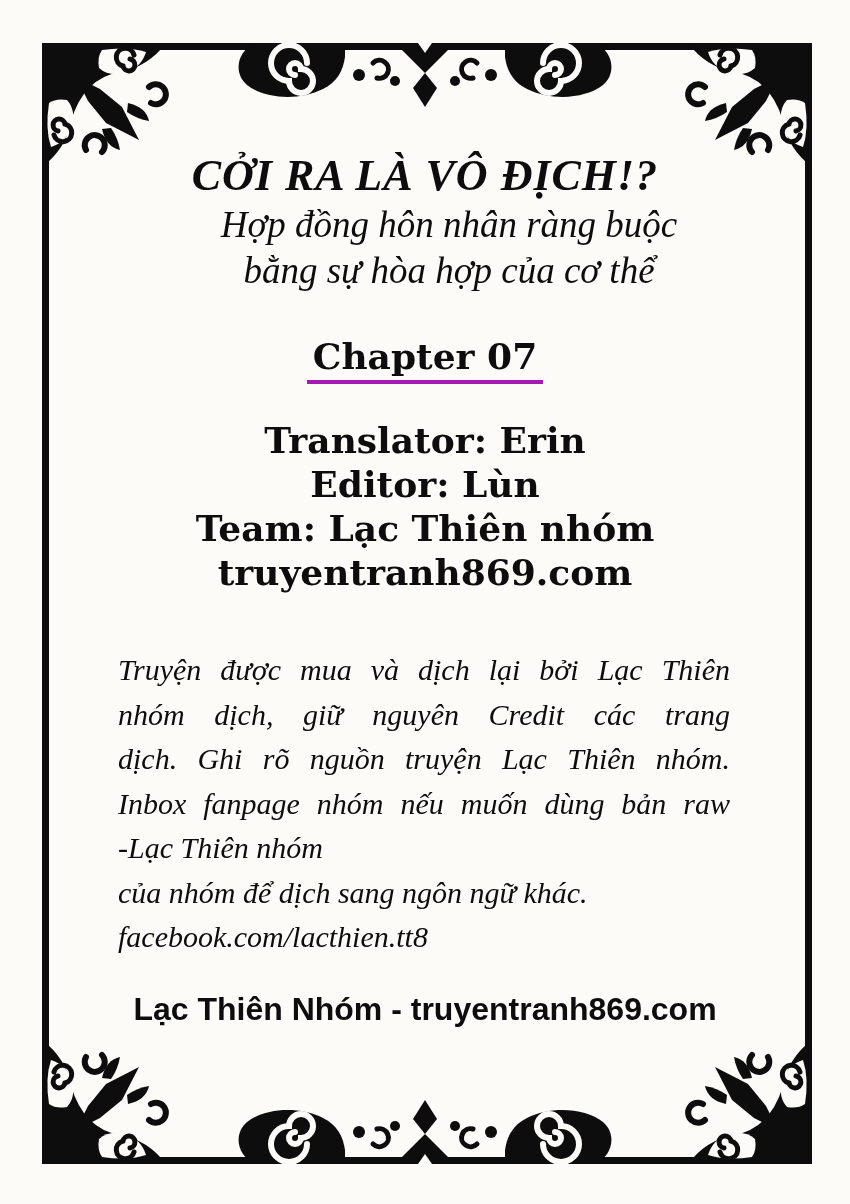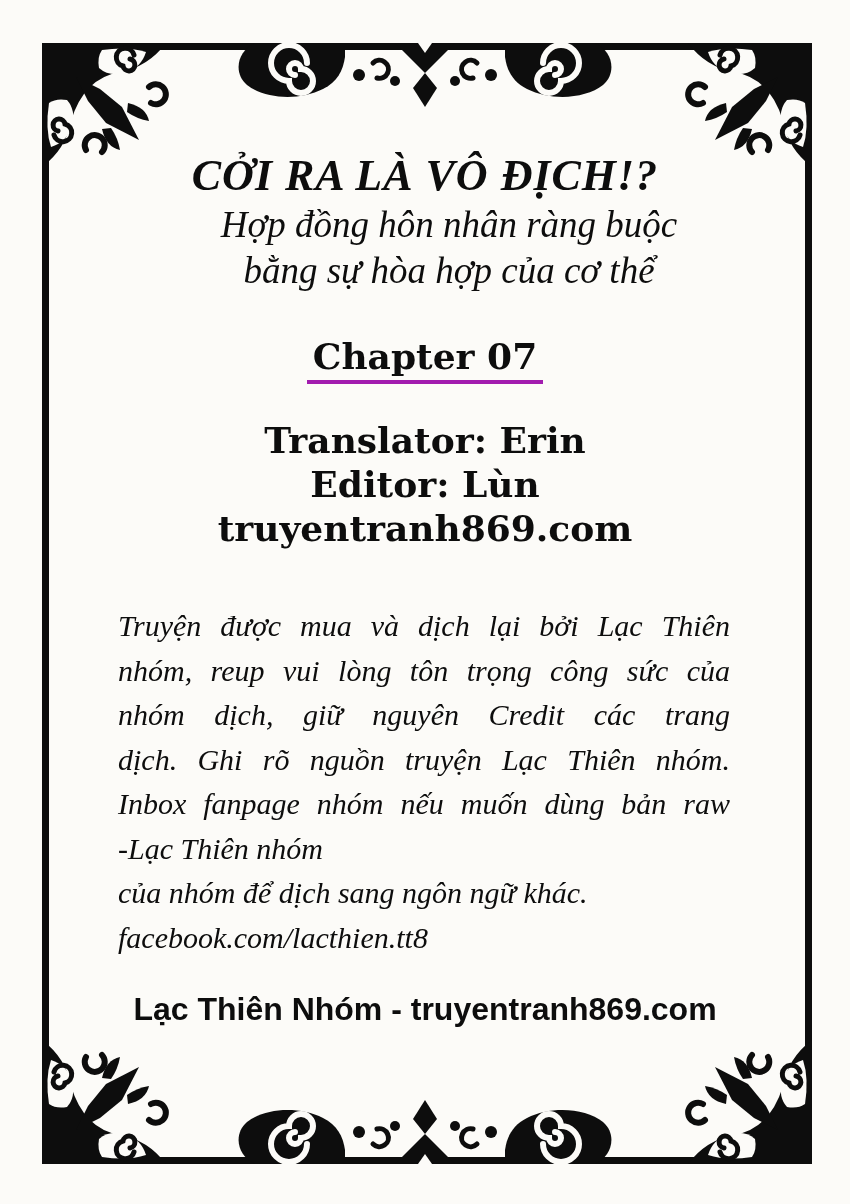--- a/index.html
+++ b/index.html
@@ -137,26 +137,26 @@
     <div class="subtitle">Hợp đồng hôn nhân ràng buộc</div>
     <div class="subtitle">bằng sự hòa hợp của cơ thể</div>
 
     <div class="chapter-wrap">
       <span class="chapter">Chapter 07</span>
     </div>
 
     <div class="credits">
       <div class="credit-line">Translator: Erin</div>
       <div class="credit-line">Editor: Lùn</div>
+      <div class="credit-line">Team: Lạc Thiên nhóm</div>
       <div class="credit-line">truyentranh869.com</div>
     </div>
 
     <div class="notice">
       <div class="notice-line just">Truyện được mua và dịch lại bởi Lạc Thiên</div>
-      <div class="notice-line just">nhóm, reup vui lòng tôn trọng công sức của</div>
       <div class="notice-line just">nhóm dịch, giữ nguyên Credit các trang</div>
       <div class="notice-line just">dịch. Ghi rõ nguồn truyện Lạc Thiên nhóm.</div>
       <div class="notice-line just">Inbox fanpage nhóm nếu muốn dùng bản raw</div>
       <div class="notice-line">-Lạc Thiên nhóm</div>
       <div class="notice-line">của nhóm để dịch sang ngôn ngữ khác.</div>
       <div class="notice-line">facebook.com/lacthien.tt8</div>
     </div>
 
     <div class="footer-banner">Lạc Thiên Nhóm - truyentranh869.com</div>
   </div>

